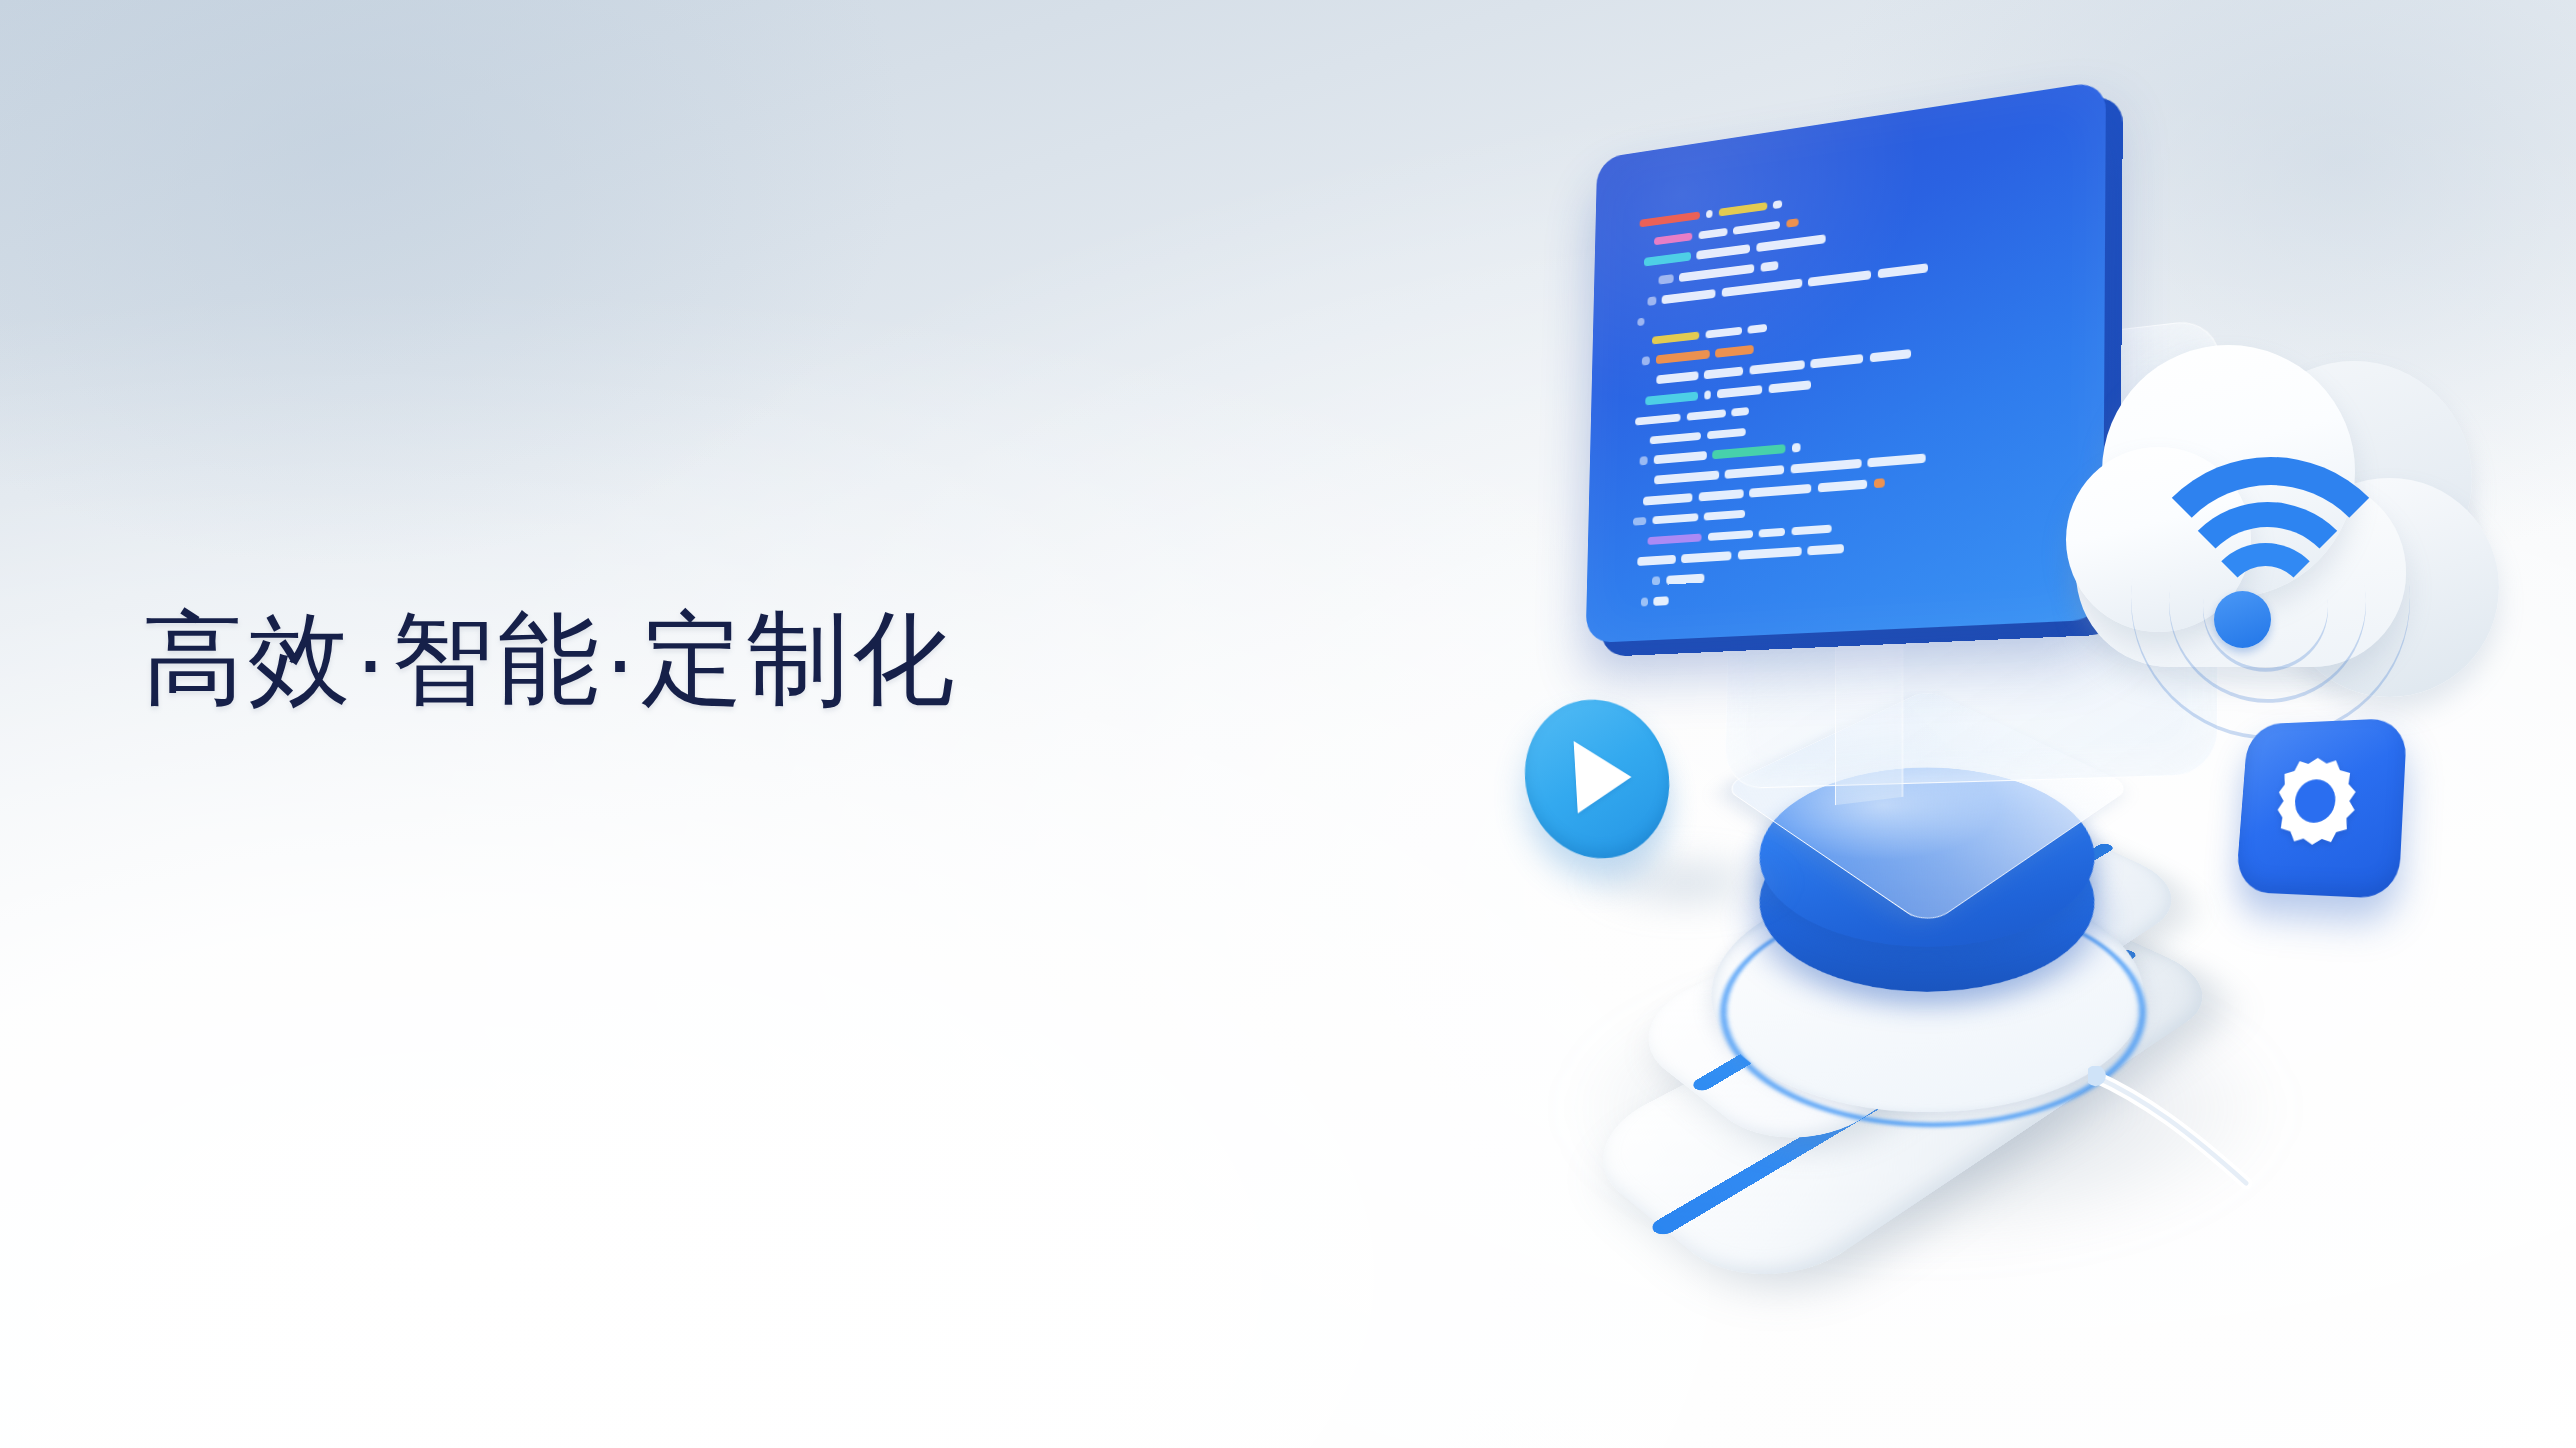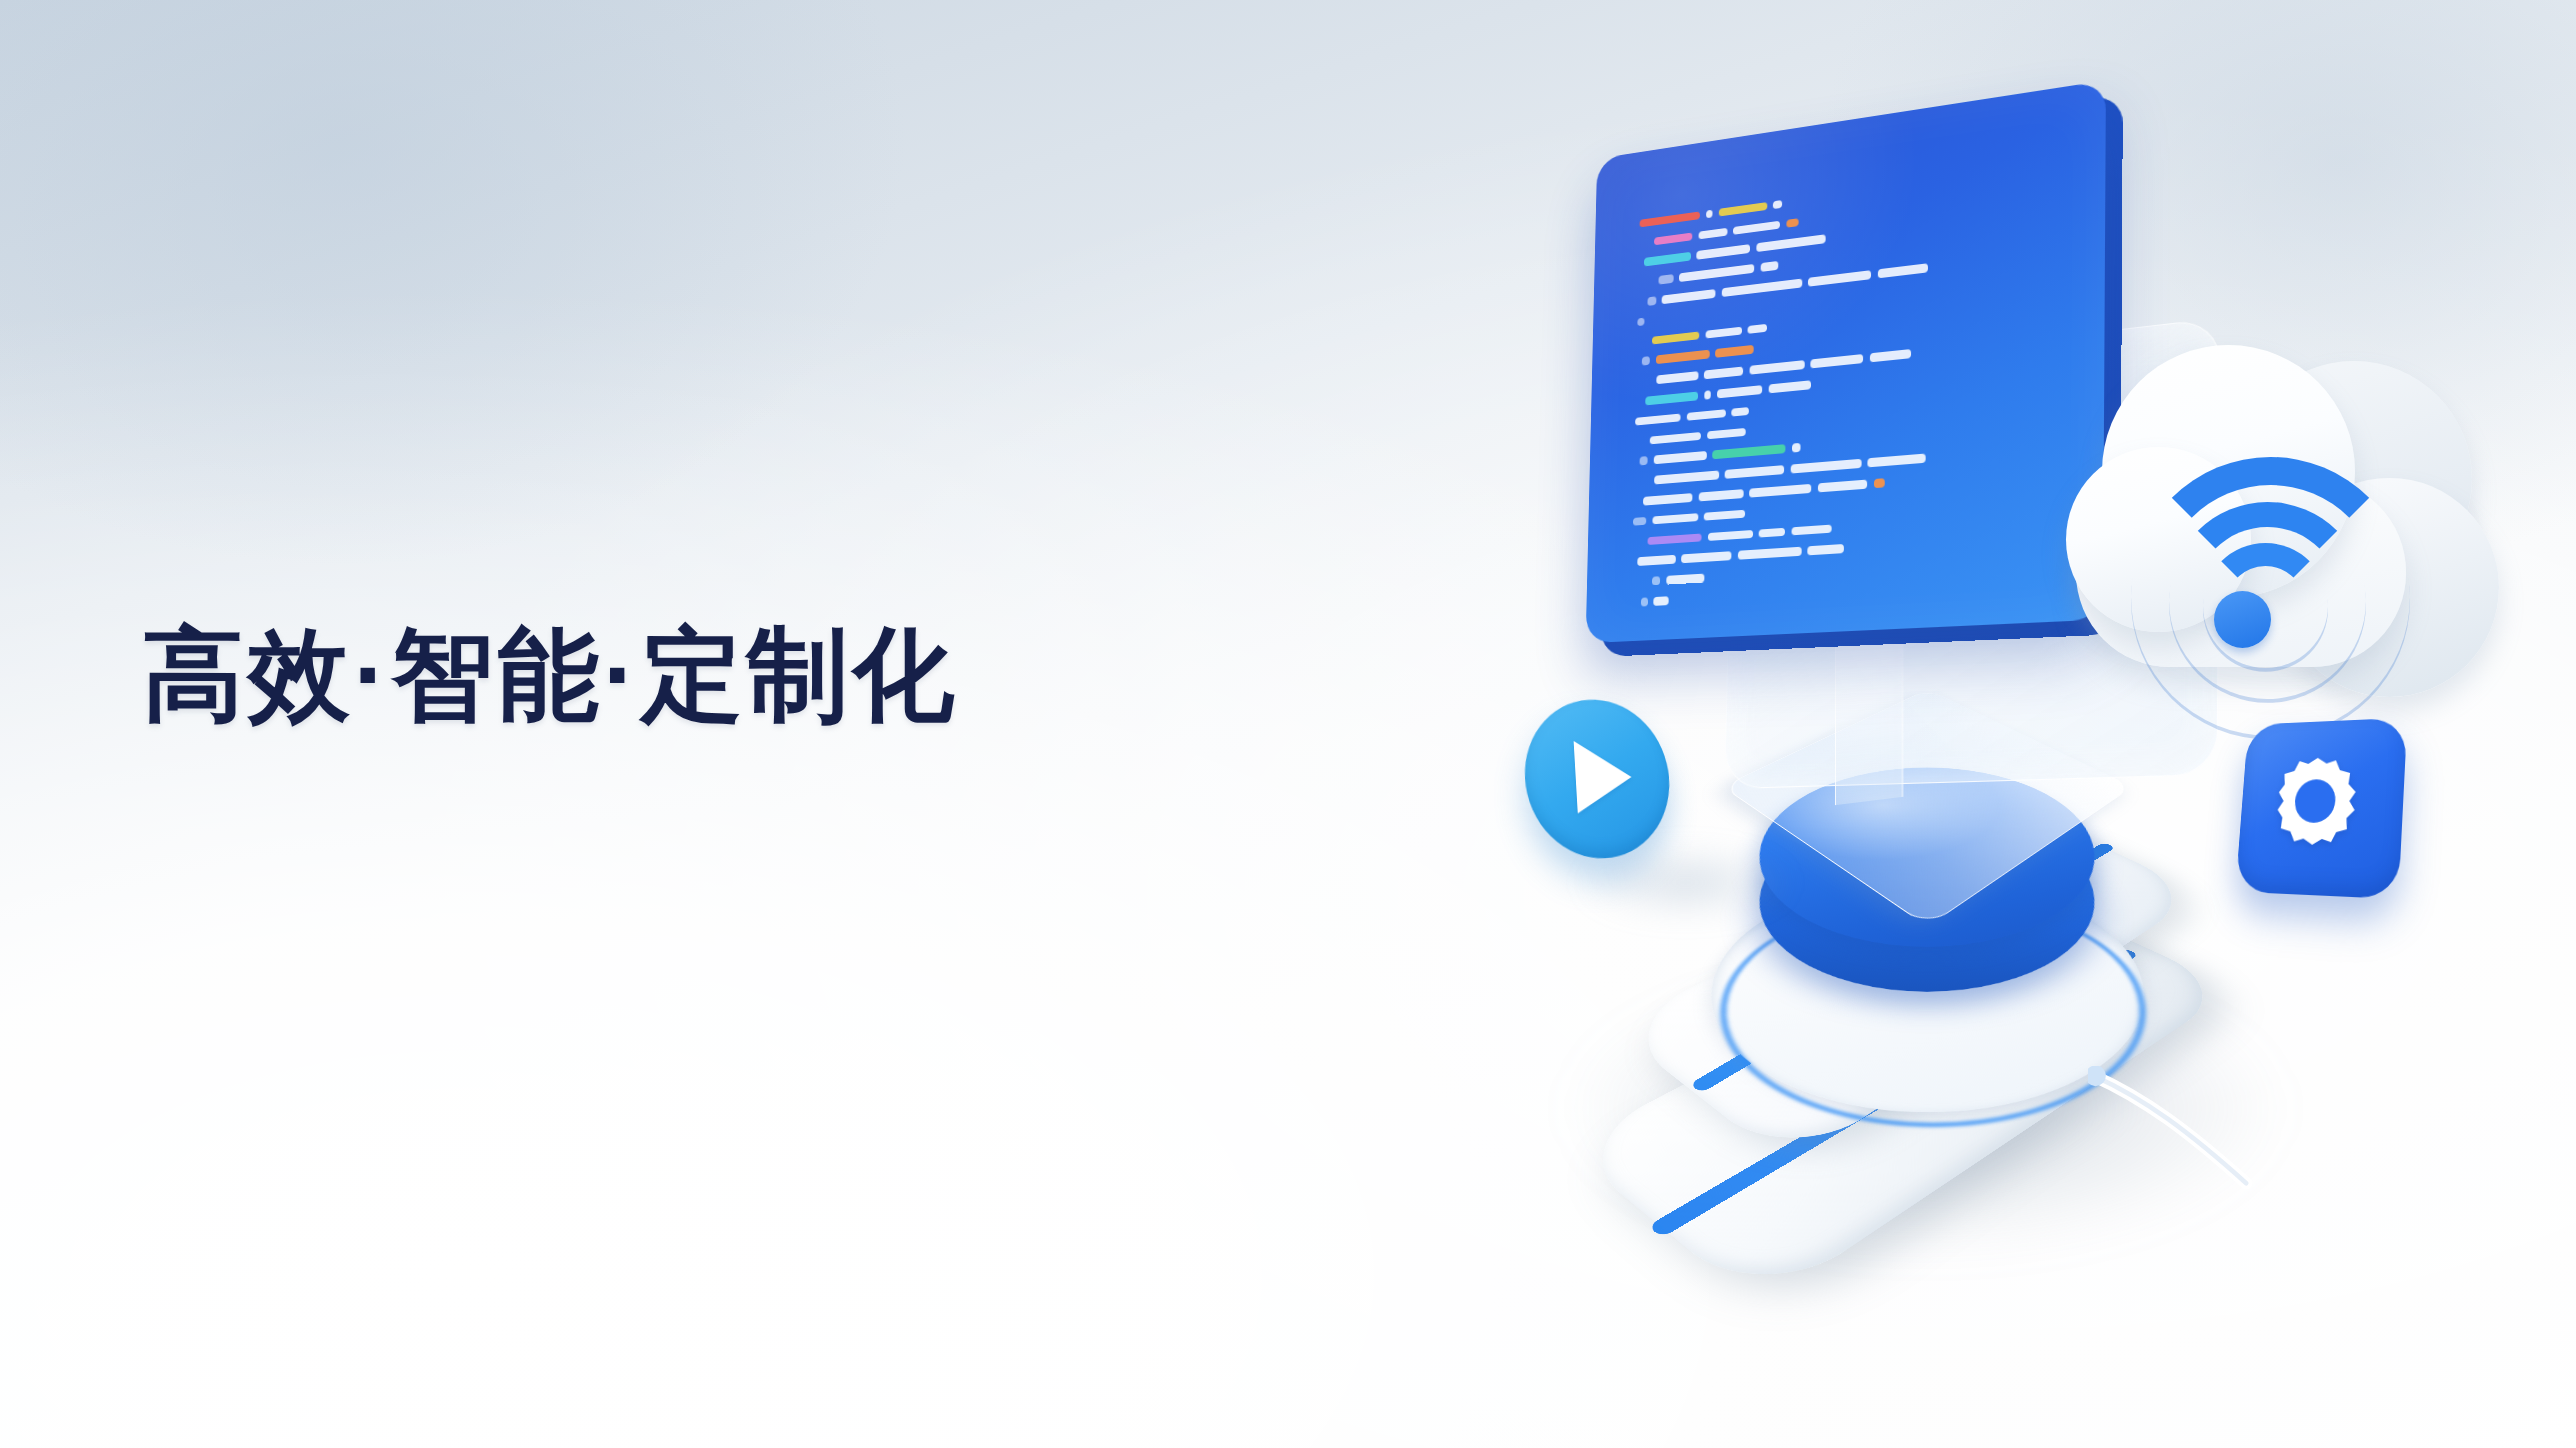--- a/index.html
+++ b/index.html
@@ -25,21 +25,21 @@
     background:radial-gradient(closest-side, rgba(255,255,255,0.95), rgba(255,255,255,0));}
 
   
   #copy{position:absolute;left:142px;top:594px;width:1510px;}
   .headline{
     font-size:128px;line-height:1.0;font-weight:700;color:#0c0d14;
     letter-spacing:-0.9px;white-space:nowrap;
     text-shadow:0 2.8px 5.7px rgba(120,135,155,0.20);
   }
   .subline{
-    margin-top:30px;font-size:102px;line-height:1.0;font-weight:700;color:#162049;
+    margin-top:14px;font-size:102px;line-height:1.0;font-weight:400;color:#162049;
     letter-spacing:3.8px;white-space:nowrap;
     text-shadow:0 2.8px 5.7px rgba(120,135,155,0.18);
   }
   .tagline{
     margin-top:60px;font-size:70px;line-height:1.0;font-weight:700;color:#14151c;
     letter-spacing:0.9px;white-space:nowrap;
     text-shadow:0 1.9px 4.7px rgba(120,135,155,0.16);
   }
 
   

